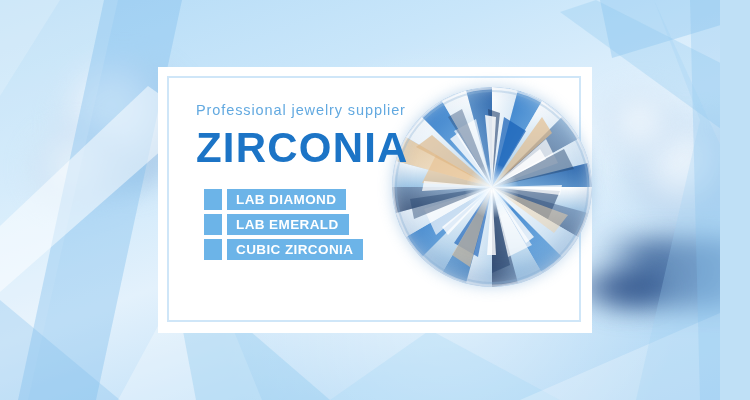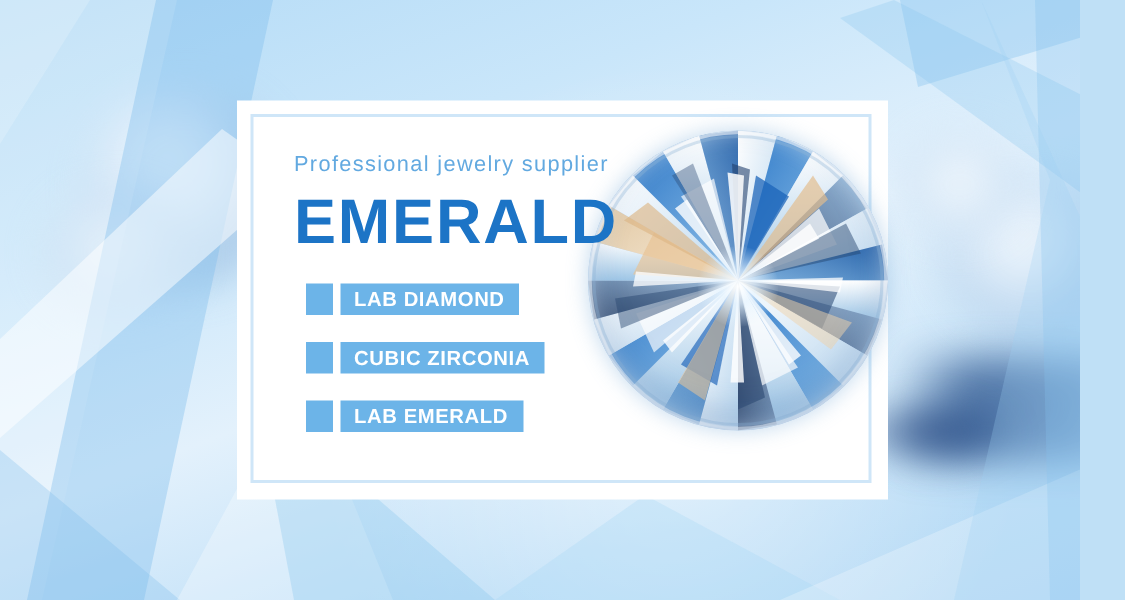--- a/index.html
+++ b/index.html
@@ -50,21 +50,21 @@
     font-size:14.5px;color:#62a9e0;letter-spacing:.9px;
     font-weight:400;white-space:nowrap;line-height:1;
   }
   .headline{
     margin-top:9px;font-size:42px;line-height:1;font-weight:bold;
     color:#1c74c6;letter-spacing:1.2px;white-space:nowrap;
   }
 
   
   .prod-list{position:absolute;left:204px;top:189px;}
-  .prod-row{display:flex;align-items:stretch;margin-bottom:18px;height:21px;}
+  .prod-row{display:flex;align-items:stretch;margin-bottom:4px;height:21px;}
   .prod-row:last-child{margin-bottom:0;}
   .prod-square{width:18px;background:#6cb4e8;flex:0 0 auto;}
   .prod-bar{
     margin-left:5px;background:#6cb4e8;color:#ffffff;
     font-size:13.5px;font-weight:bold;letter-spacing:.4px;
     display:flex;align-items:center;padding:0 10px 0 9px;white-space:nowrap;
   }
 
   
   .gem-wrap{
@@ -233,31 +233,31 @@
           <circle cx="100" cy="100" r="96" fill="none" stroke="#7ba8d2" stroke-width="2" opacity=".35"></circle>
         </g>
       </svg>
       <div class="gem-sparkle"></div>
       <div class="gem-rim"></div>
     </div>
   </div>
 
   <div class="content">
     <div class="tagline">Professional jewelry supplier</div>
-    <div class="headline">EMERALD</div>
+    <div class="headline">ZIRCONIA</div>
   </div>
 
   <div class="prod-list">
     <div class="prod-row">
       <span class="prod-square"></span>
       <span class="prod-bar">LAB DIAMOND</span>
     </div>
     <div class="prod-row">
       <span class="prod-square"></span>
-      <span class="prod-bar">CUBIC ZIRCONIA</span>
+      <span class="prod-bar">LAB EMERALD</span>
     </div>
     <div class="prod-row">
       <span class="prod-square"></span>
-      <span class="prod-bar">LAB EMERALD</span>
+      <span class="prod-bar">CUBIC ZIRCONIA</span>
     </div>
   </div>
 
 </div>
 
 </body></html>

